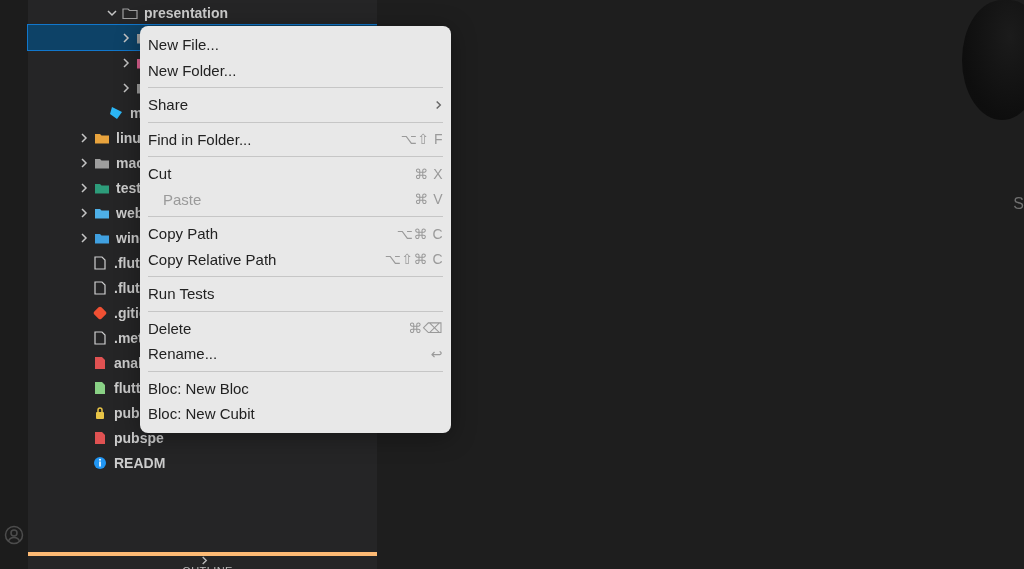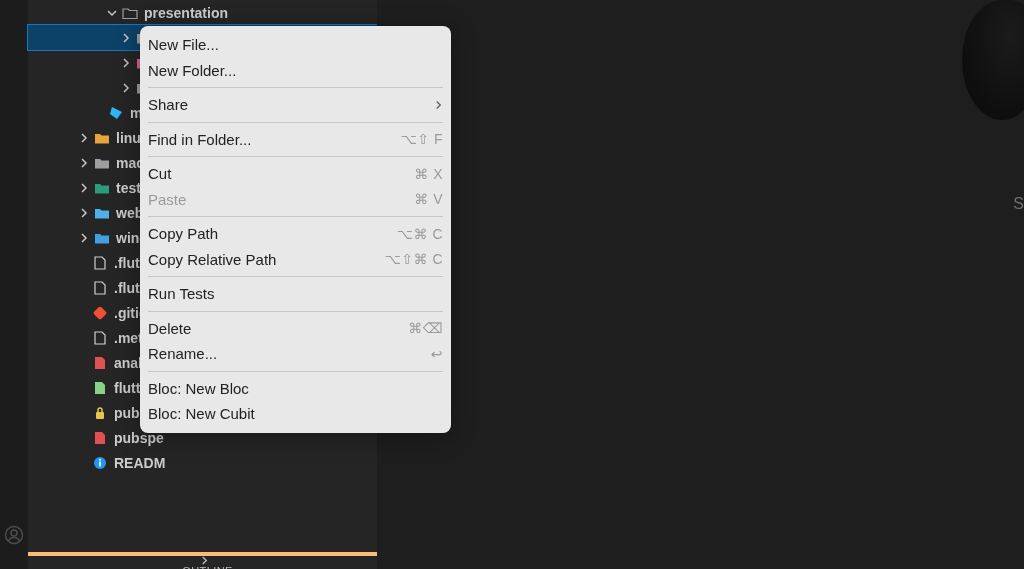--- a/index.html
+++ b/index.html
@@ -58,21 +58,21 @@
   box-shadow: 0 4px 24px rgba(0,0,0,0.35);
   padding: 6px 0;
   color: #222;
   font-size: 15px;
 }
 .menu-item {
   display: flex; align-items: center; justify-content: space-between;
   padding: 4px 8px; height: 25.5px;
   cursor: default;
 }
-.menu-item.disabled { color: #9a9a9a; }
+.menu-item.disabled { color: #9a9a9a; margin-left: 15px; }
 .menu-sep { height: 1px; background: #c6c6c6; margin: 4px 8px; }
 .shortcut { color: #9a9a9a; font-size: 14px; letter-spacing: 0.5px; }
 .menu-item .chev-r { color: #888; }
 svg { display:block; }
 
 .editor-area {
   position: absolute; left: 377px; top: 0; right: 0; height: 569px;
   background: #1e1e1e;
 }
 .editor-obj {

